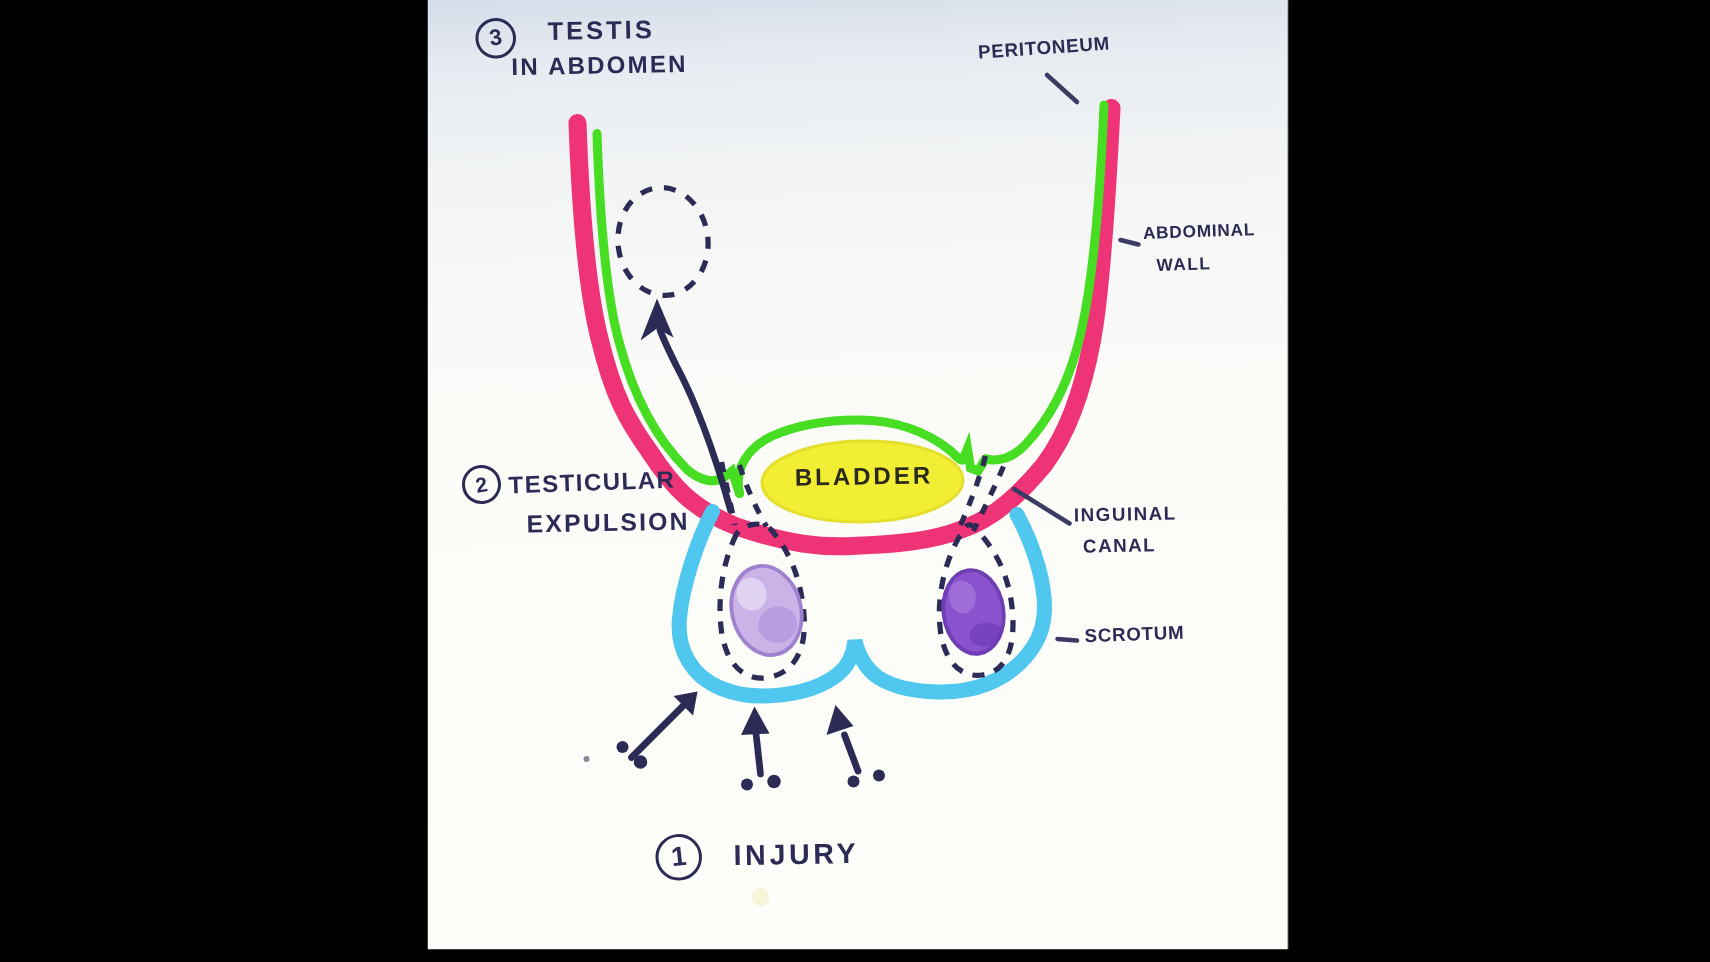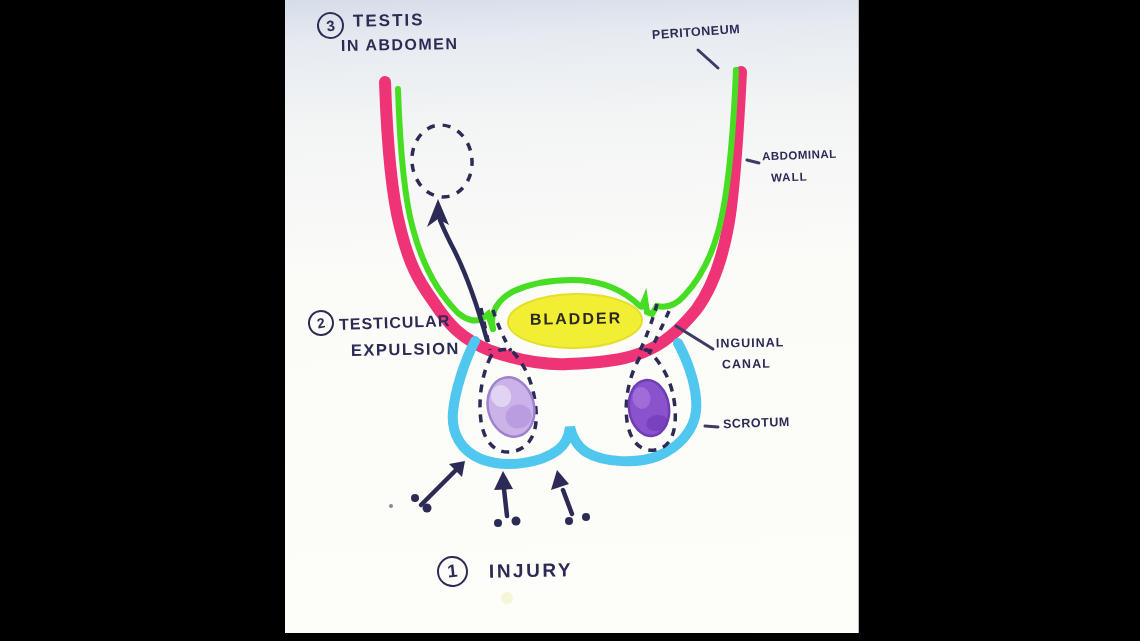--- a/index.html
+++ b/index.html
@@ -111,21 +111,21 @@
 
       <path d="M 413 50 L 433 68" stroke="var(--pointer_line)" stroke-width="3" stroke-linecap="round"></path>
       <path d="M 462 160 L 474 163" stroke="var(--pointer_line)" stroke-width="3" stroke-linecap="round"></path>
       <path d="M 391 326 L 428 349" stroke="var(--pointer_line)" stroke-width="3" stroke-linecap="round"></path>
       <path d="M 420 426 L 433 427" stroke="var(--pointer_line)" stroke-width="3" stroke-linecap="round"></path>
 
       <circle cx="222" cy="598" r="6" fill="#f4f0c0" opacity="0.6"></circle>
     </svg>
 
     <span class="circ" style="left:32px;top:12px;width:23px;height:23px;font-size:15px;transform:rotate(-8deg);">3</span>
-    <div class="lbl" style="left:68px;top:11px;font-size:17px;letter-spacing:2px;transform:rotate(-1deg);">TESTIS</div>
+    <div class="lbl" style="left:80px;top:11px;font-size:17px;letter-spacing:2px;transform:rotate(-1deg);">TESTIS</div>
     <div class="lbl" style="left:56px;top:36px;font-size:16px;letter-spacing:1.5px;transform:rotate(-1deg);">IN ABDOMEN</div>
 
     <div class="lbl" style="left:367px;top:25px;font-size:12.5px;letter-spacing:0.5px;transform:rotate(-4deg);"></div>
     <div class="lbl" style="left:367px;top:25px;font-size:12.5px;letter-spacing:0.5px;transform:rotate(-4deg);">PERITONEUM</div>
 
     <div class="lbl" style="left:477px;top:149px;font-size:11.5px;letter-spacing:0.5px;transform:rotate(-2deg);">ABDOMINAL</div>
     <div class="lbl" style="left:486px;top:171px;font-size:11.5px;letter-spacing:1px;transform:rotate(-2deg);">WALL</div>
 
     <span class="circ" style="left:23px;top:310px;width:22px;height:22px;font-size:14px;transform:rotate(-10deg);">2</span>
     <div class="lbl" style="left:54px;top:314px;font-size:16px;letter-spacing:1px;transform:rotate(-2deg);">TESTICULAR</div>

